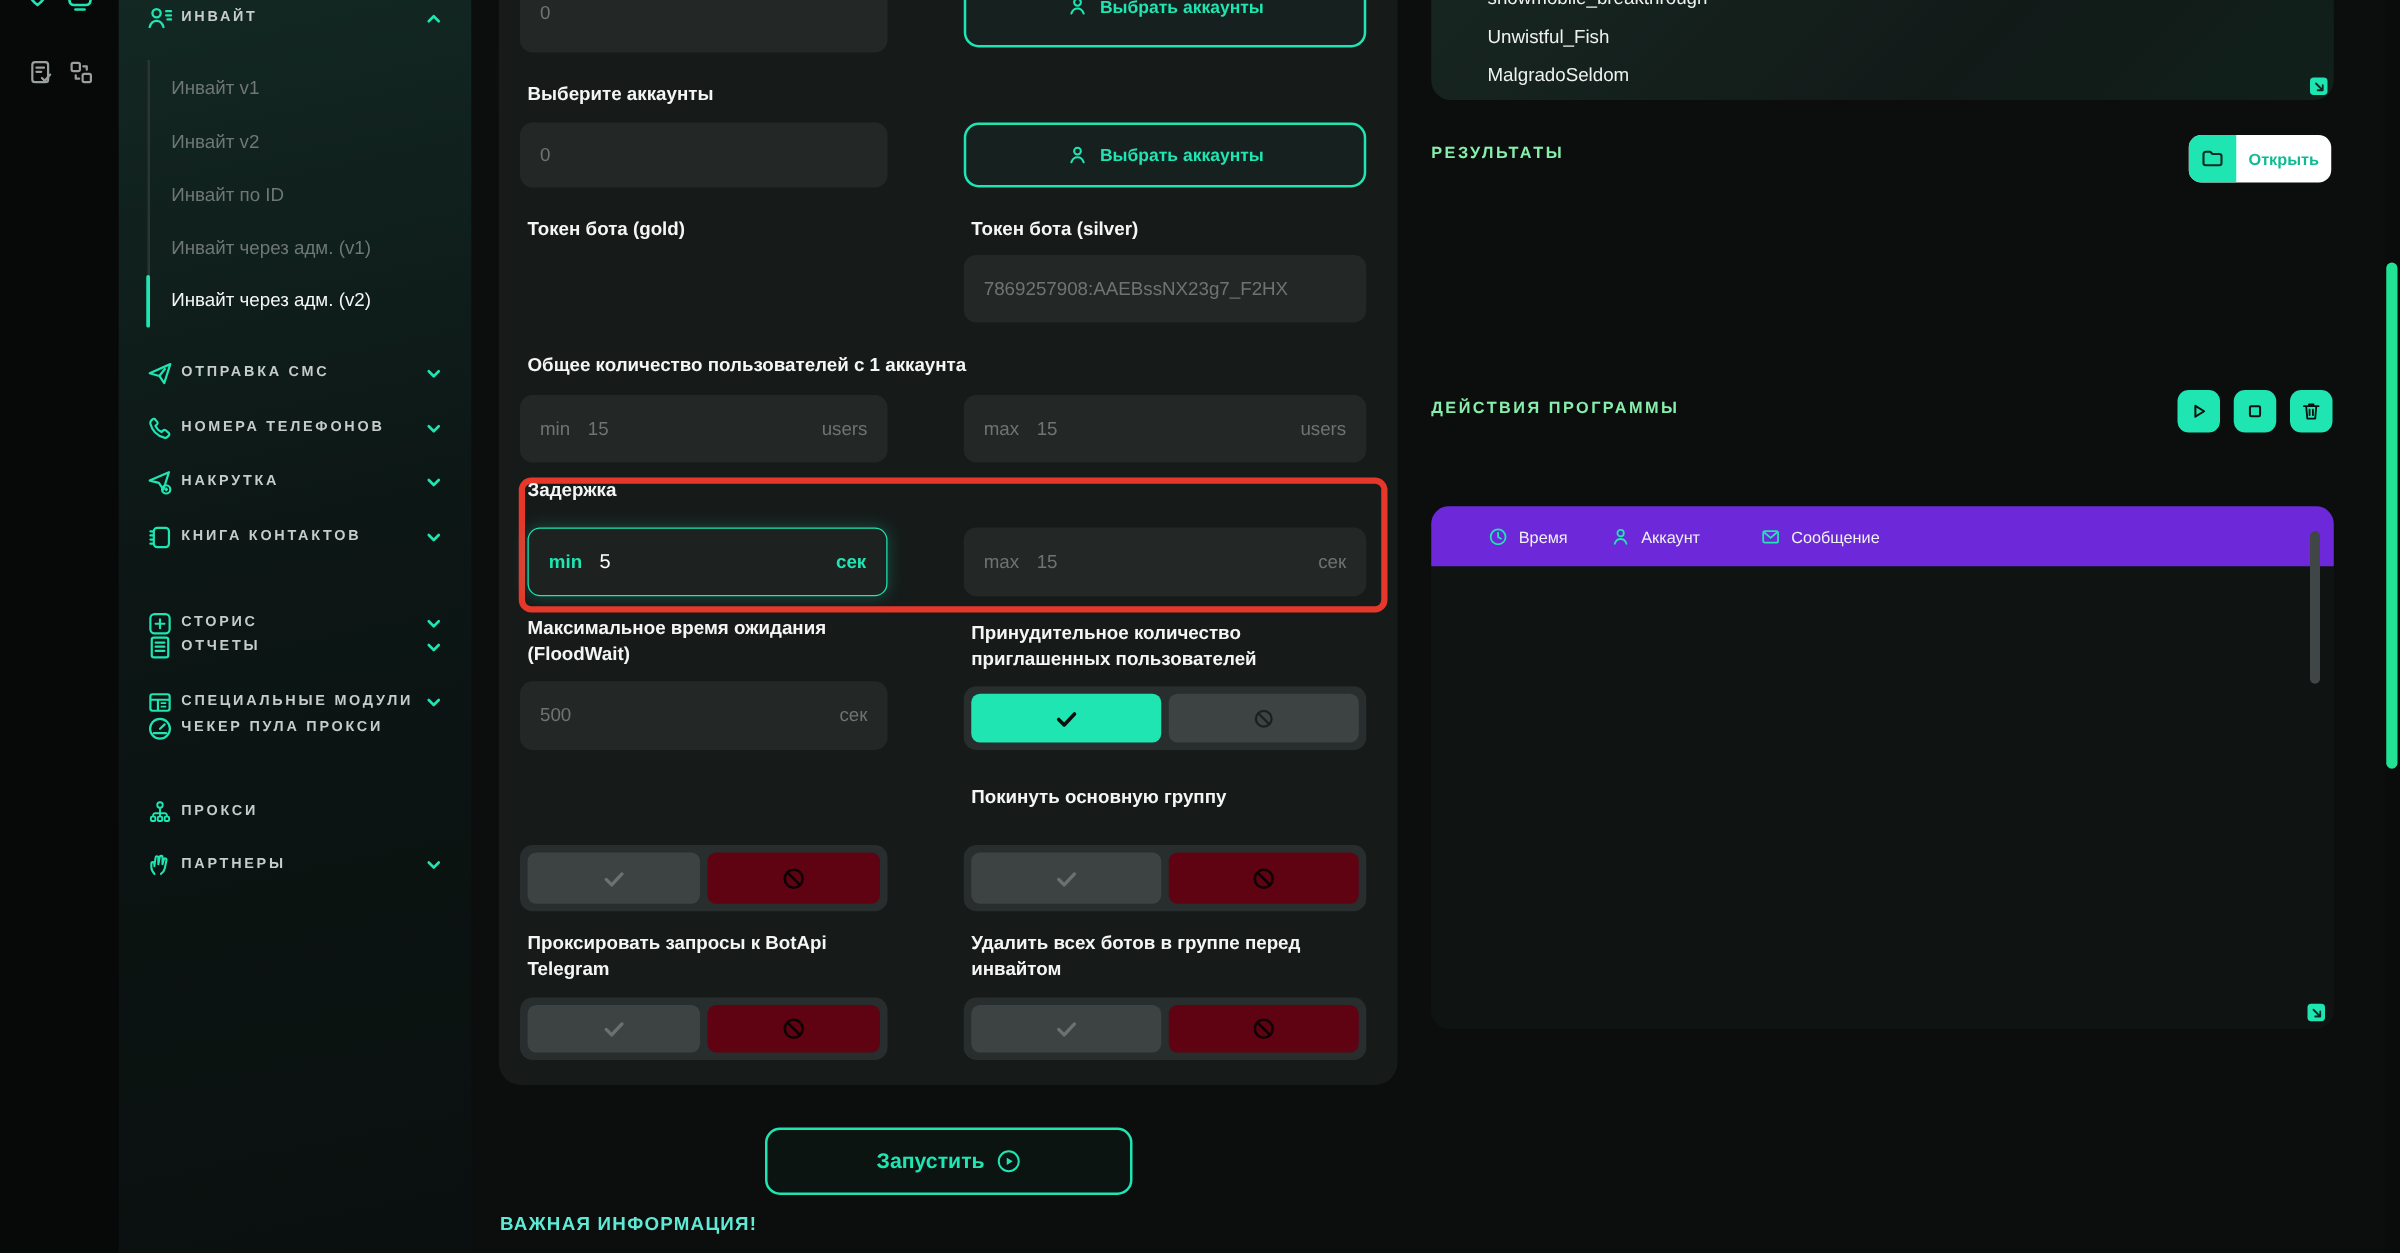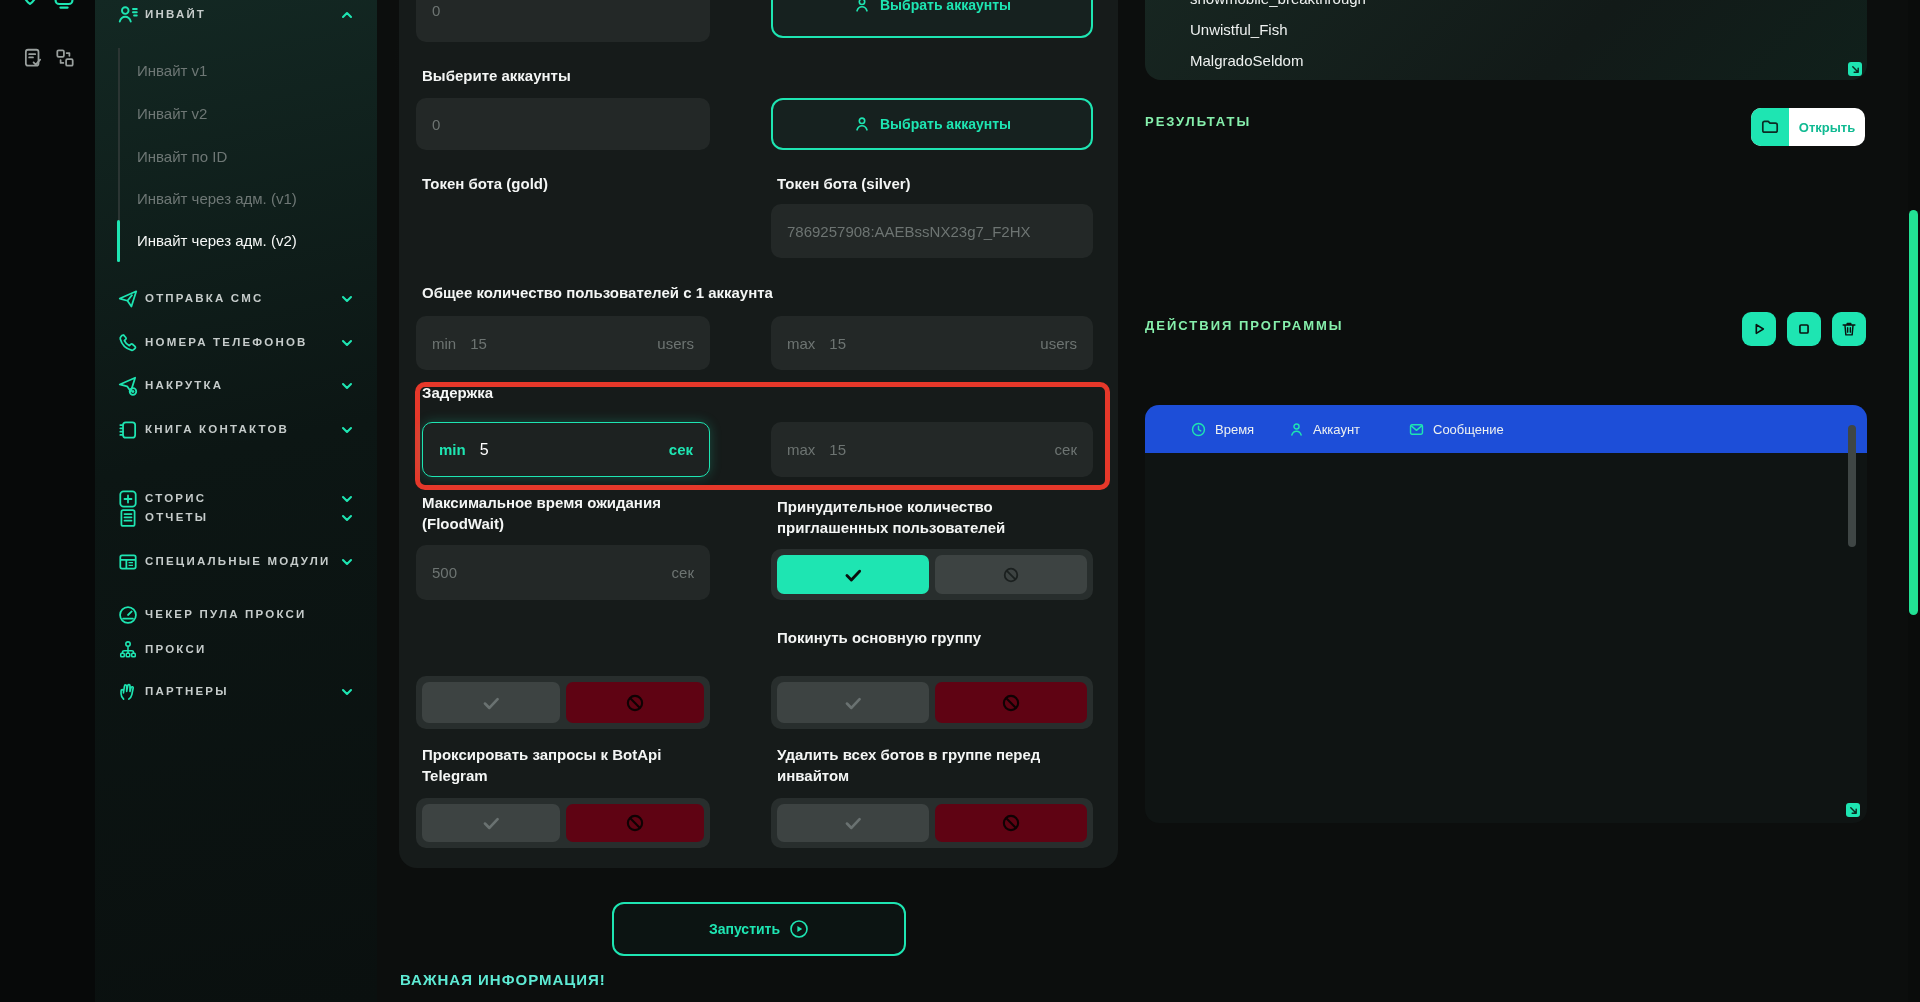--- a/index.html
+++ b/index.html
@@ -70,21 +70,21 @@
     display:flex; align-items:center; justify-content:center; color:#0b2b22; cursor:pointer; }
   .panel-title { position:absolute; font-size:13px; font-weight:bold; letter-spacing:2px; color:#86efac; white-space:nowrap; }
   #open-btn { left:1751px; top:108px; width:114px; height:38px; background:#ffffff; border-radius:10px;
     display:flex; align-items:center; overflow:hidden; cursor:pointer; }
   #open-btn .folder-sq { width:38px; height:38px; background:#1ee5b2; display:flex; align-items:center;
     justify-content:center; color:#0c2b24; flex:none; }
   #open-btn .open-lbl { flex:1; text-align:center; color:#10ba92; font-size:13px; font-weight:bold; }
   .act-btn { position:absolute; top:312px; width:34px; height:34px; background:#1ee5b2; border-radius:9px;
     display:flex; align-items:center; justify-content:center; color:#0b1210; cursor:pointer; }
   #log-table { left:1145px; top:405px; width:722px; height:418px; background:#0f1413; border-radius:14px; }
-  #log-header { position:absolute; left:0; top:0; width:722px; height:48px; background:#1d4ed8; border-radius:14px 14px 0 0; }
+  #log-header { position:absolute; left:0; top:0; width:722px; height:48px; background:#6d28d9; border-radius:14px 14px 0 0; }
   .col-h { position:absolute; top:0; height:48px; display:flex; align-items:center; gap:8px;
     font-size:13px; color:#eef1f0; }
   .col-h svg { color:#1ee5b2; }
   #log-thumb { position:absolute; right:11px; top:20px; width:8px; height:122px; background:#3f4645; border-radius:4px; cursor:pointer; }
 
   
   #pg-track { left:1908px; top:0; width:12px; height:1002px; background:#0a0c0b; }
   #pg-thumb { left:1909px; top:210px; width:9px; height:405px; background:#22e294; border-radius:5px; cursor:pointer; }
 </style>
 </head>
@@ -243,21 +243,21 @@
         </svg>
     </span>
     <span class="s-lbl">СПЕЦИАЛЬНЫЕ МОДУЛИ</span>
     <span class="s-chev">
       <svg width="16" height="16" viewBox="0 0 20 20" fill="none" stroke="currentColor" stroke-width="2.6" stroke-linecap="round" stroke-linejoin="round">
           <path d="M5 7.5l5 5 5-5"></path>
         </svg>
     </span>
   </div>
 
-  <div class="side-row" style="top:604px;">
+  <div class="side-row" style="top:572px;">
     <span class="s-ico">
       <svg width="22" height="22" viewBox="0 0 20 20" fill="none" stroke="currentColor" stroke-width="1.6" stroke-linecap="round">
           <circle cx="10" cy="10" r="7.2"></circle>
           <path d="M10 10l3.4-3.2"></path>
           <path d="M5.5 13.2h9"></path>
         </svg>
     </span>
     <span class="s-lbl">ЧЕКЕР ПУЛА ПРОКСИ</span>
   </div>
 
@@ -435,21 +435,21 @@
     </div>
     <div class="half ban-red">
       <svg width="22" height="22" viewBox="0 0 20 20" fill="none" stroke="currentColor" stroke-width="1.9">
           <circle cx="10" cy="10" r="6.5"></circle>
           <path d="M5.5 5.5l9 9"></path>
         </svg>
     </div>
   </div>
 </div>
 
-<div id="run-btn" class="btn-outline abs" style="font-size:14px;">
+<div id="run-btn" class="btn-outline abs" style="font-size:17px;">
   <span>Запустить</span>
   <svg width="20" height="20" viewBox="0 0 20 20" fill="none" stroke="currentColor" stroke-width="1.6">
       <circle cx="10" cy="10" r="8"></circle>
       <path d="M8.4 7.1v5.8l4.8-2.9z" fill="currentColor" stroke="none"></path>
     </svg>
 </div>
 <div id="important" class="abs">ВАЖНАЯ ИНФОРМАЦИЯ!</div>
 
 <div id="acct-list" class="abs">
   <div class="acct-item" style="top:8px;">snowmobile_breakthrough</div>

